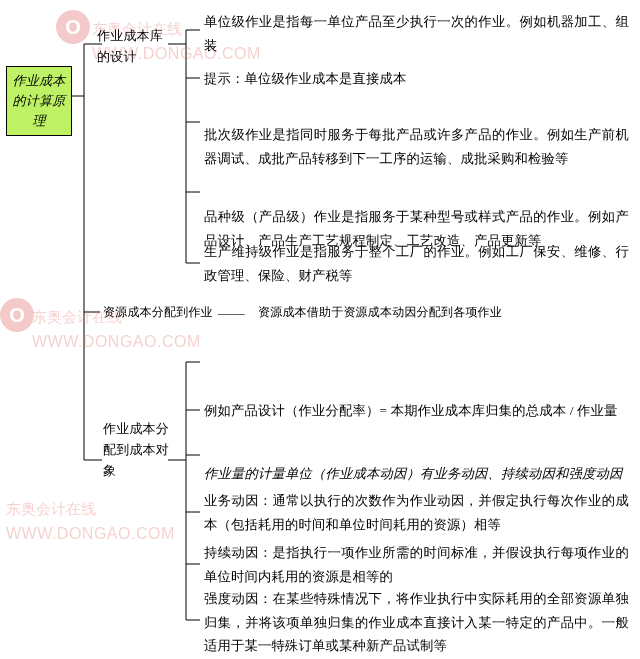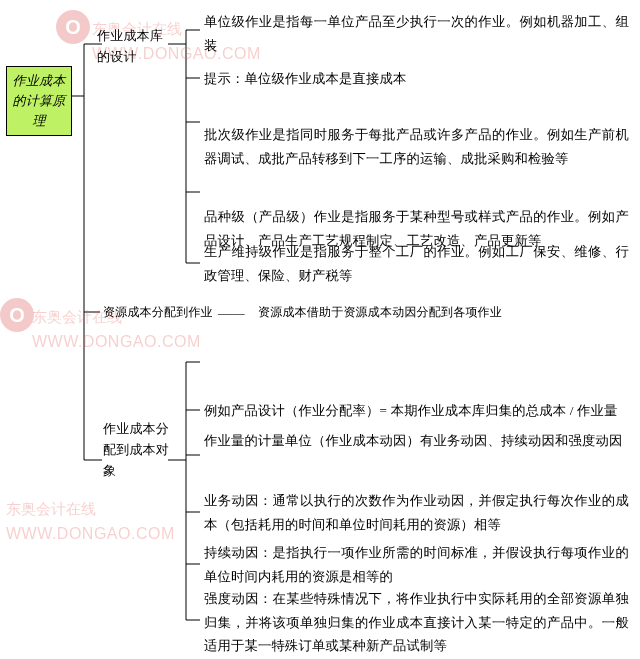--- a/index.html
+++ b/index.html
@@ -167,18 +167,18 @@
   <div class="node leaf" style="left:204px; top:169px; width:425px;margin-top:36px;">品种级（产品级）作业是指服务于某种型号或样式产品的作业。例如产品设计、产品生产工艺规程制定、工艺改造、产品更新等</div>
   <div class="node leaf" style="left:204px; top:240px; width:425px;">生产维持级作业是指服务于整个工厂的作业。例如工厂保安、维修、行政管理、保险、财产税等</div>
 
   <div class="node mid-row" style="left:103px; top:302px;">资源成本分配到作业</div>
   <div class="mid-dash" style="left:218px; top:302px;">——</div>
   <div class="node mid-row" style="left:258px; top:302px;">资源成本借助于资源成本动因分配到各项作业</div>
 
   <div class="node branch-label" style="left:103px; top:450px; width:66px; margin-top:-32px;">作业成本分配到成本对象</div>
 
   <div class="node leaf" style="left:204px; top:399px; width:425px;">例如产品设计（作业分配率）= 本期作业成本库归集的总成本 / 作业量</div>
-  <div class="node leaf" style="left:204px; top:429px; width:425px;">作业量的计量单位（作业成本动因）有业务动因、持续动因和强度动因</div>
+  <div class="node leaf" style="left:204px; top:462px; width:425px;font-style:italic;">作业量的计量单位（作业成本动因）有业务动因、持续动因和强度动因</div>
   <div class="node leaf" style="left:204px; top:489px; width:425px;">业务动因：通常以执行的次数作为作业动因，并假定执行每次作业的成本（包括耗用的时间和单位时间耗用的资源）相等</div>
   <div class="node leaf" style="left:204px; top:541px; width:425px;">持续动因：是指执行一项作业所需的时间标准，并假设执行每项作业的单位时间内耗用的资源是相等的</div>
   <div class="node leaf" style="left:204px; top:587px; width:425px;">强度动因：在某些特殊情况下，将作业执行中实际耗用的全部资源单独归集，并将该项单独归集的作业成本直接计入某一特定的产品中。一般适用于某一特殊订单或某种新产品试制等</div>
 
 </div>
 
 </body></html>

